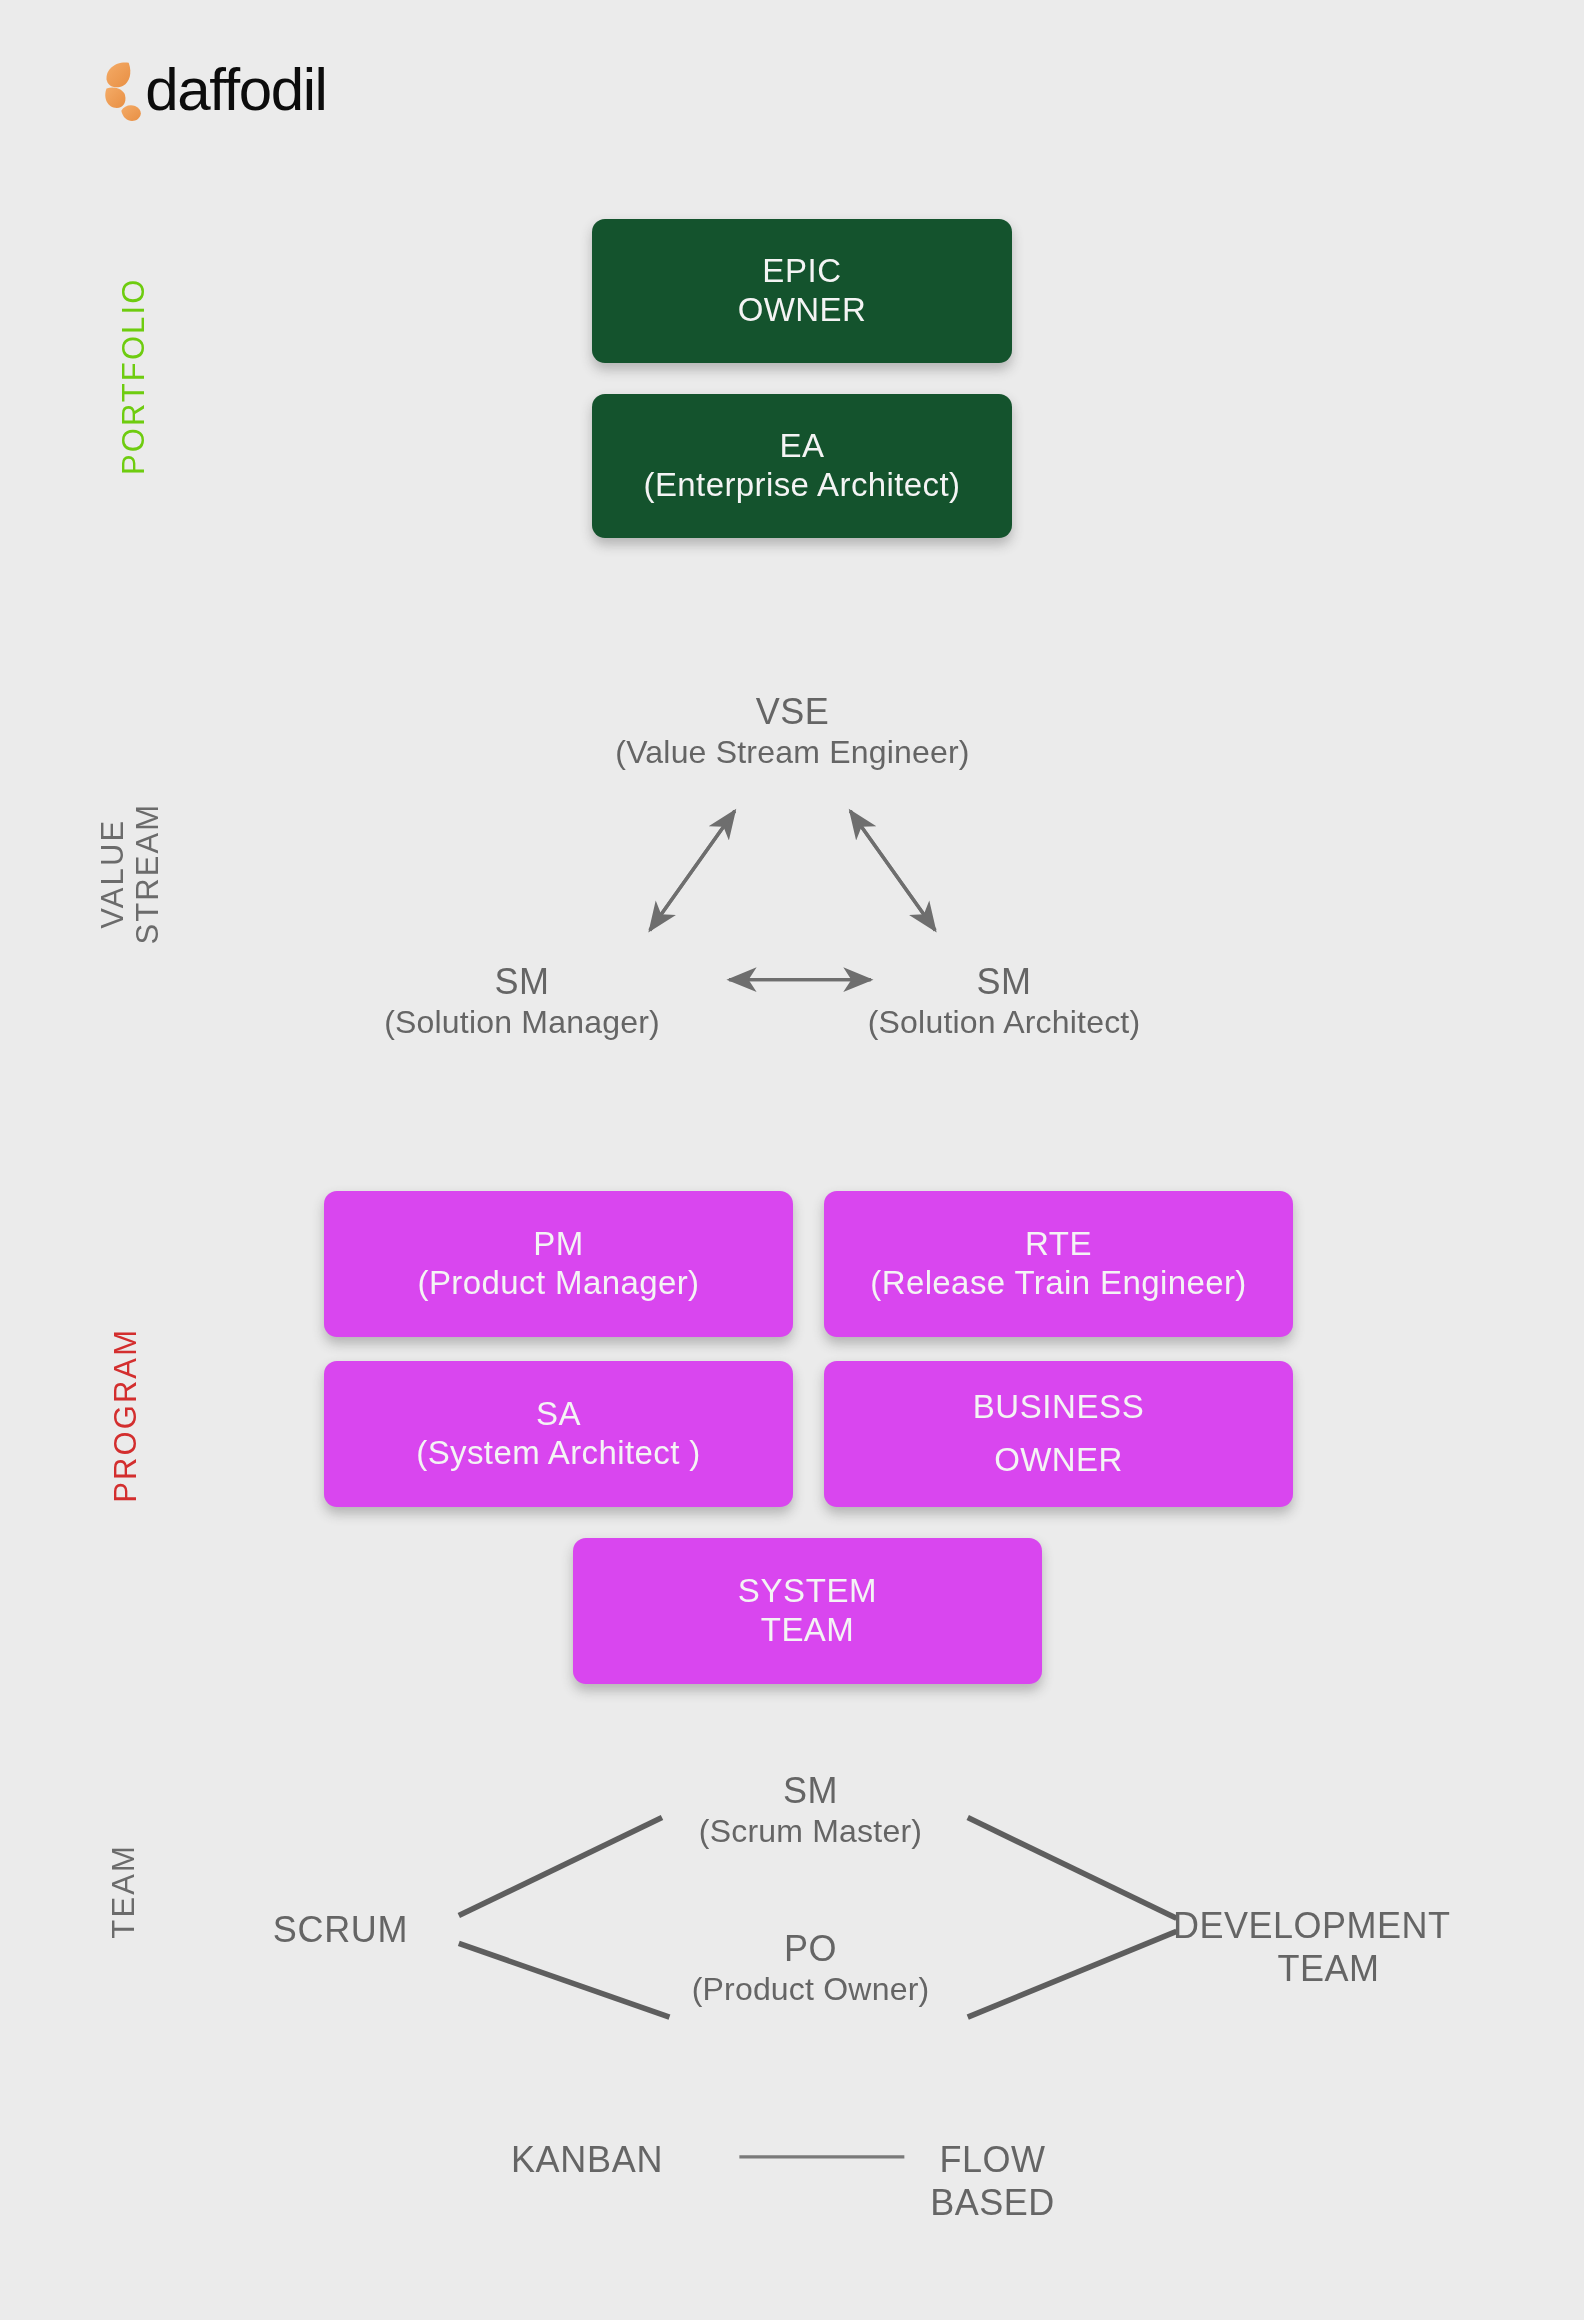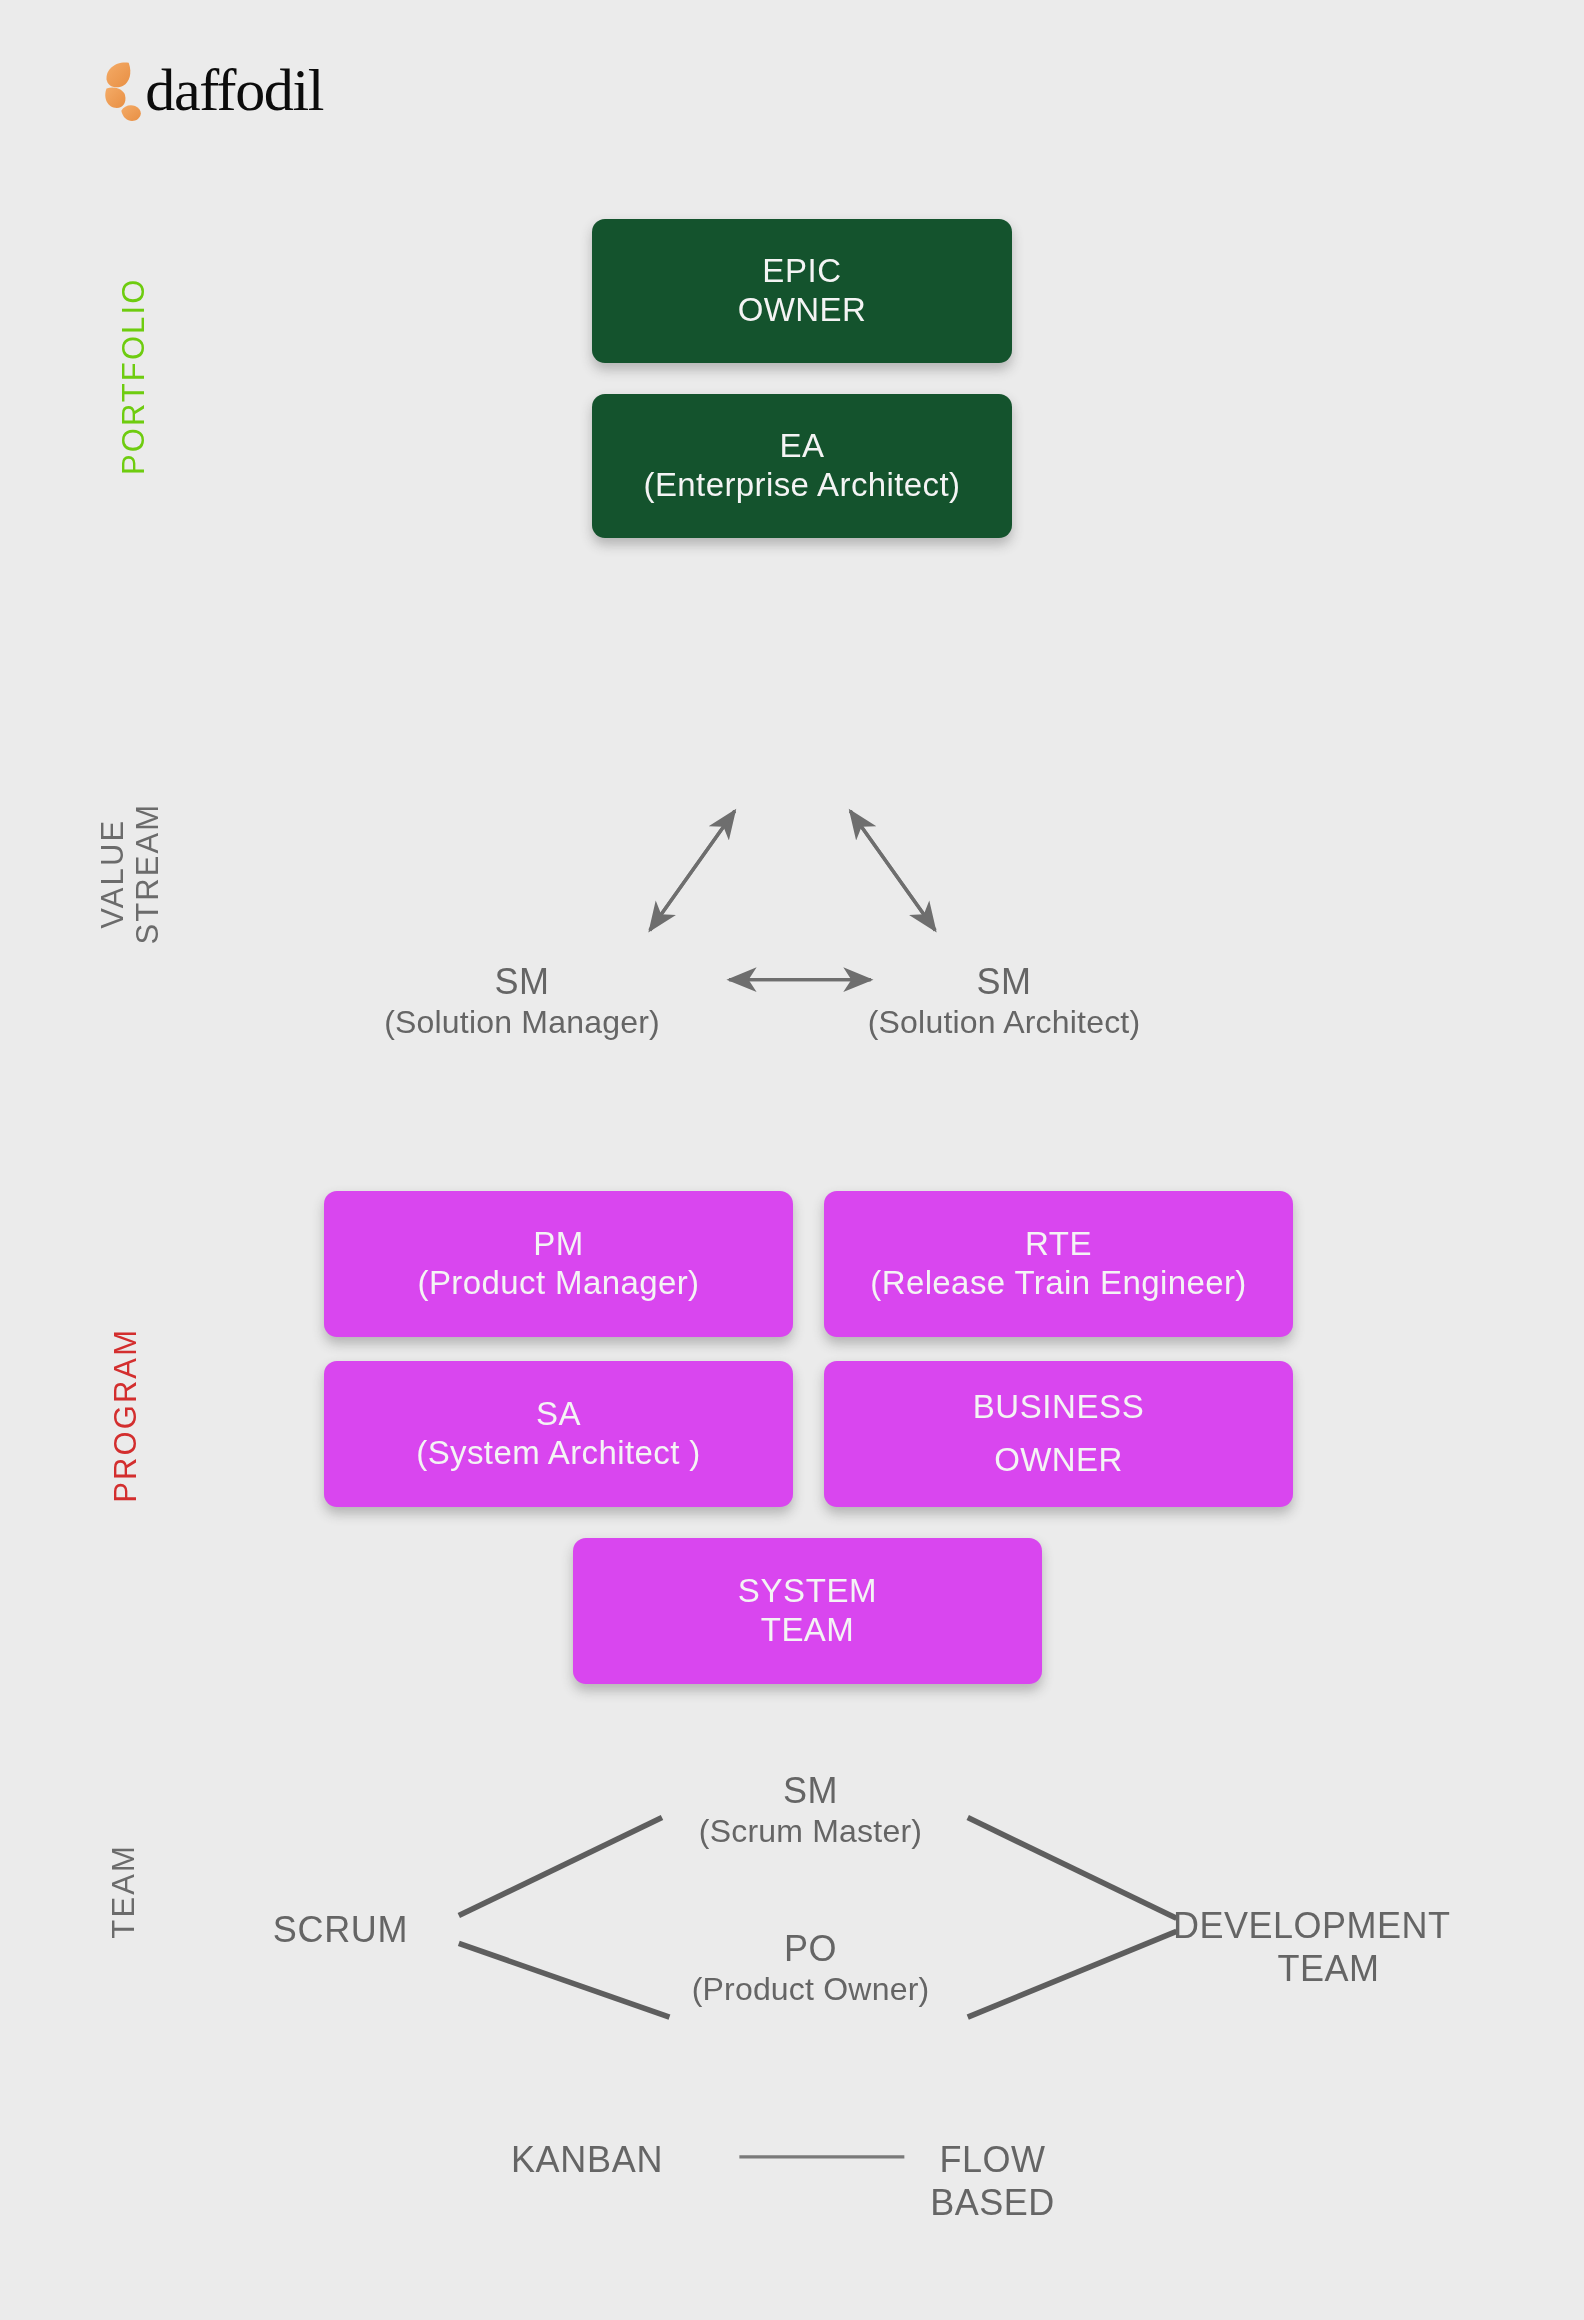--- a/index.html
+++ b/index.html
@@ -25,21 +25,20 @@
   }
 
   
   .logo {
     position: absolute;
     left: 101px;
     top: 51px;
     display: flex;
     align-items: center;
     height: 75px;
-    font-family: Liberation Serif, serif;
   }
   .logo-mark {
     width: 48px;
     height: 67px;
     position: relative;
     margin-right: 1.9px;
   }
   .logo-text {
     font-size: 60px;
     letter-spacing: -1.4px;
@@ -184,20 +183,24 @@
   <div class="card green" style="left:592px; top:394px; width:420px; height:144px;">
     <div class="l1">EA</div>
     <div class="l2">(Enterprise Architect)</div>
   </div>
 
   <div class="vlabel gray" style="left:-9.3px; top:839px; width:280px;">
     <div>VALUE</div>
     <div>STREAM</div>
   </div>
 
+  <div class="node" style="left:513px; top:690px; width:559px;">
+    <div class="l1">VSE</div>
+    <div class="l2">(Value Stream Engineer)</div>
+  </div>
 
   <div class="node" style="left:317px; top:960px; width:410px;">
     <div class="l1">SM</div>
     <div class="l2">(Solution Manager)</div>
   </div>
 
   <div class="node" style="left:794px; top:960px; width:420px;">
     <div class="l1">SM</div>
     <div class="l2">(Solution Architect)</div>
   </div>

